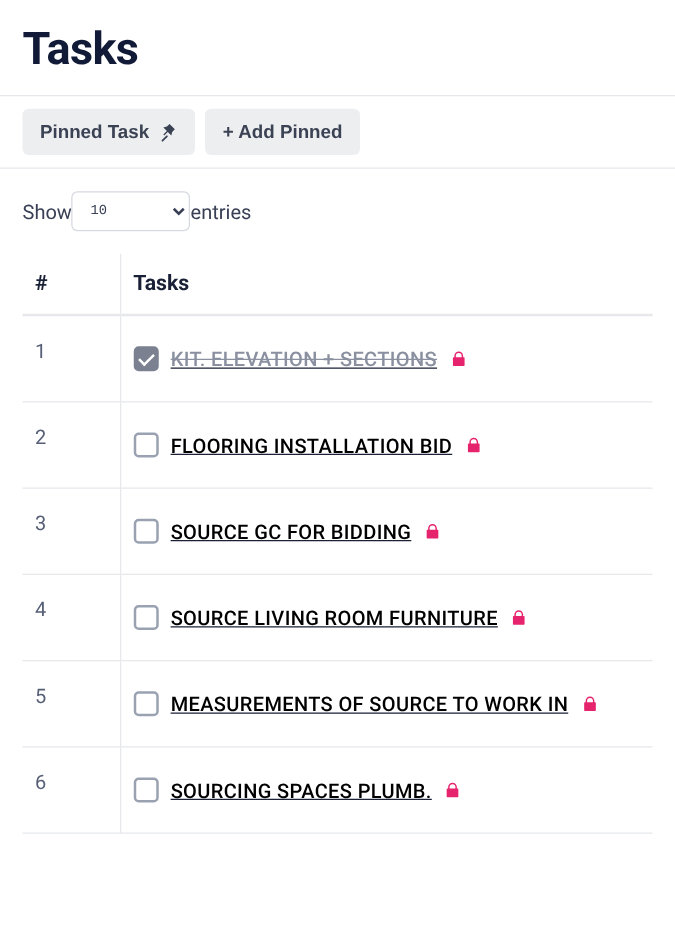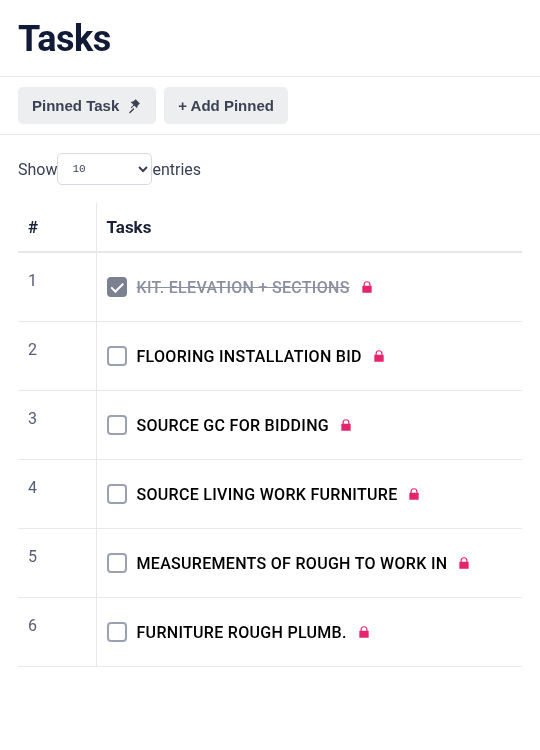--- a/index.html
+++ b/index.html
@@ -93,20 +93,21 @@
   tbody td.numcell {
     font-size: 16px;
     color: #586078;
     padding-top: 18px;
     border-right: 1px solid #e6e8ec;
   }
   .task-cell {
     display: flex;
     align-items: center;
     gap: 10px;
+    text-decoration: underline;
   }
   .chk {
     width: 20px;
     height: 20px;
     border: 2px solid #9aa2b1;
     border-radius: 4px;
     background: #fff;
     display: flex;
     align-items: center;
     justify-content: center;
@@ -223,49 +224,49 @@
                 </svg>
               </span>
             </div>
           </td>
         </tr>
         <tr>
           <td class="numcell">4</td>
           <td>
             <div class="task-cell">
               <span class="chk"></span>
-              <span class="task-label">SOURCE LIVING WORK FURNITURE</span>
+              <span class="task-label">SOURCE LIVING ROOM FURNITURE</span>
               <span class="lock-icon">
                 <svg width="14" height="14" viewBox="0 0 24 24" fill="#e6236d">
                   <path d="M6 10V8a6 6 0 1 1 12 0v2h1a1 1 0 0 1 1 1v10a1 1 0 0 1-1 1H5a1 1 0 0 1-1-1V11a1 1 0 0 1 1-1h1zm2 0h8V8a4 4 0 1 0-8 0v2z"></path>
                 </svg>
               </span>
             </div>
           </td>
         </tr>
         <tr>
           <td class="numcell">5</td>
           <td>
             <div class="task-cell">
               <span class="chk"></span>
-              <span class="task-label">MEASUREMENTS OF ROUGH TO WORK IN</span>
+              <span class="task-label">MEASUREMENTS OF SOURCE TO WORK IN</span>
               <span class="lock-icon">
                 <svg width="14" height="14" viewBox="0 0 24 24" fill="#e6236d">
                   <path d="M6 10V8a6 6 0 1 1 12 0v2h1a1 1 0 0 1 1 1v10a1 1 0 0 1-1 1H5a1 1 0 0 1-1-1V11a1 1 0 0 1 1-1h1zm2 0h8V8a4 4 0 1 0-8 0v2z"></path>
                 </svg>
               </span>
             </div>
           </td>
         </tr>
         <tr>
           <td class="numcell">6</td>
           <td>
             <div class="task-cell">
               <span class="chk"></span>
-              <span class="task-label">FURNITURE ROUGH PLUMB.</span>
+              <span class="task-label">SOURCING SPACES PLUMB.</span>
               <span class="lock-icon">
                 <svg width="14" height="14" viewBox="0 0 24 24" fill="#e6236d">
                   <path d="M6 10V8a6 6 0 1 1 12 0v2h1a1 1 0 0 1 1 1v10a1 1 0 0 1-1 1H5a1 1 0 0 1-1-1V11a1 1 0 0 1 1-1h1zm2 0h8V8a4 4 0 1 0-8 0v2z"></path>
                 </svg>
               </span>
             </div>
           </td>
         </tr>
       </tbody>
   </table>

